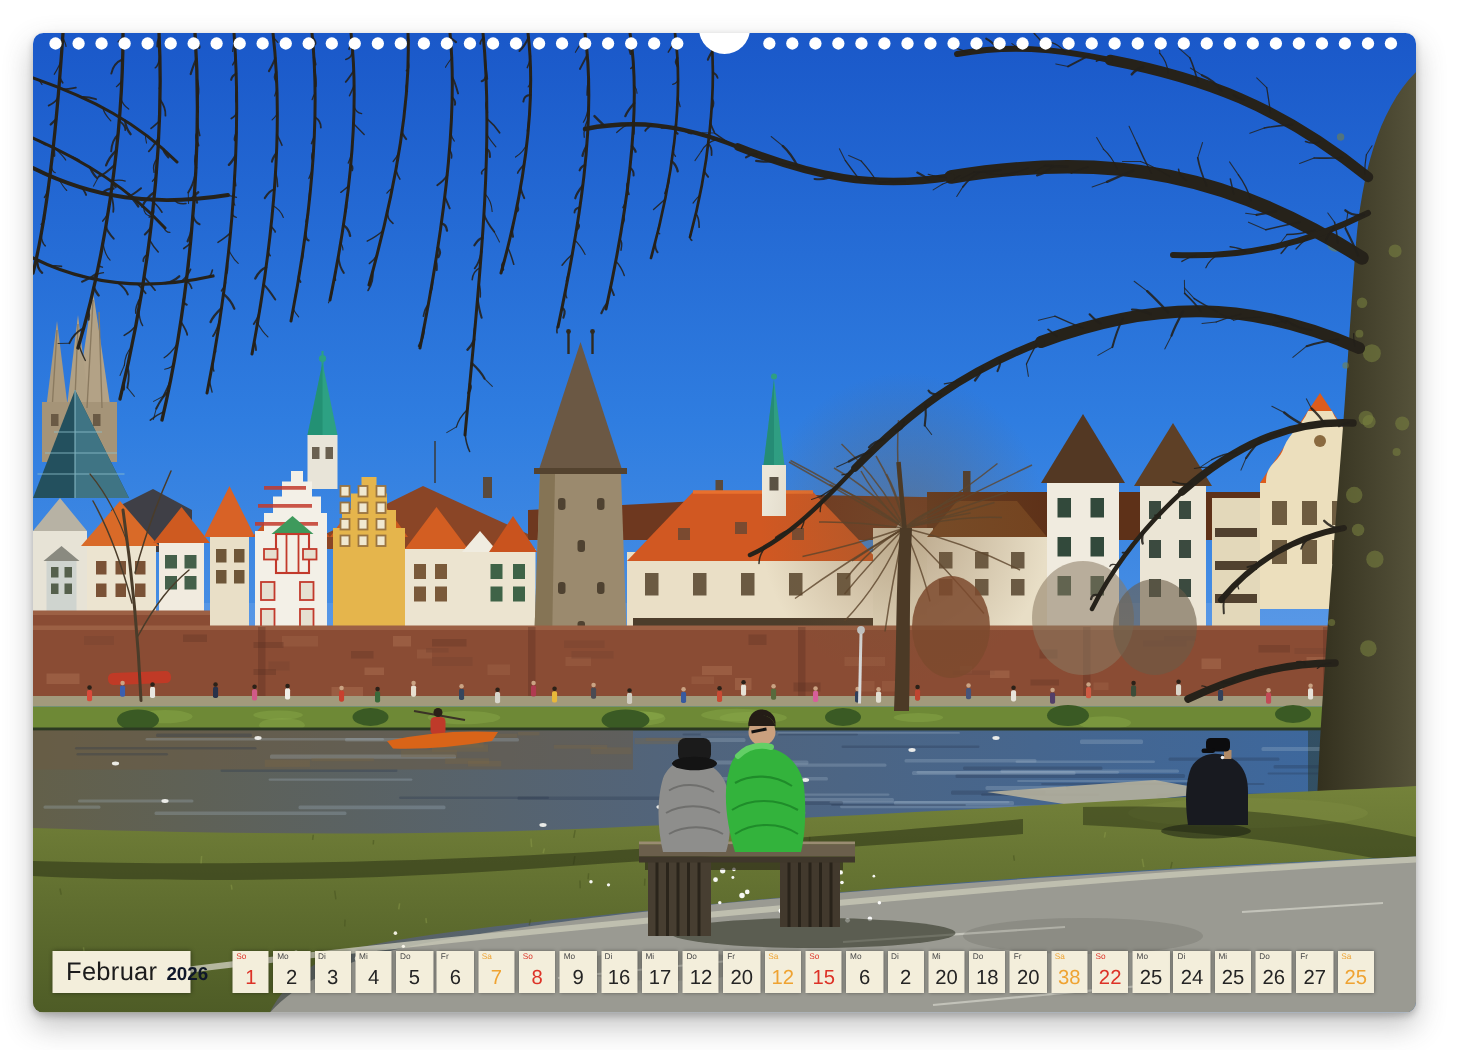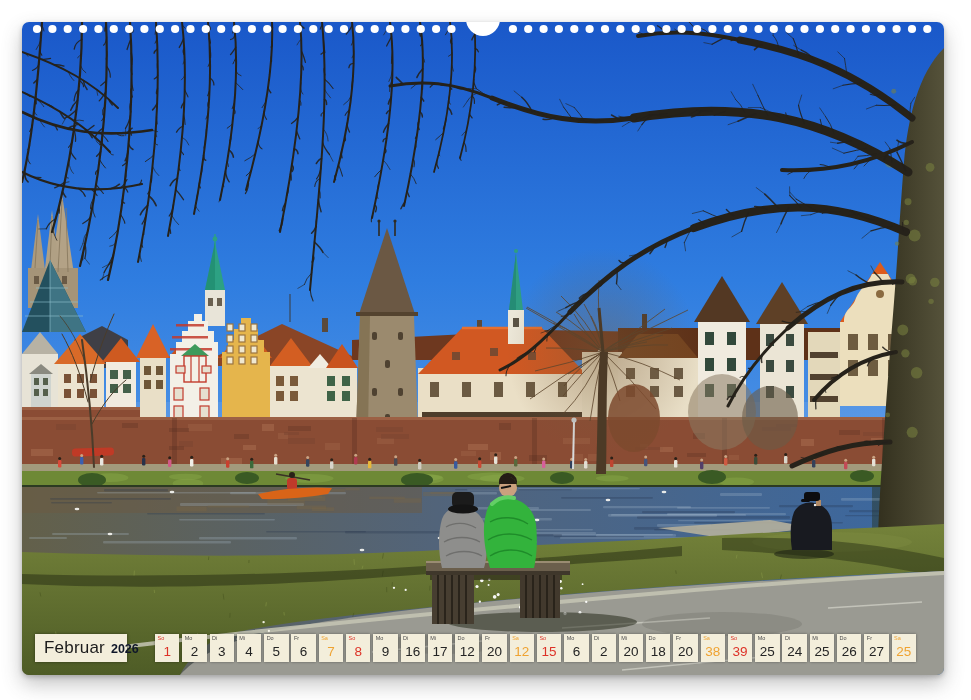--- a/index.html
+++ b/index.html
@@ -1377,21 +1377,21 @@
           <div class="cell ">
             <span class="wd">Fr</span>
             <span class="n">20</span>
           </div>
           <div class="cell sa">
             <span class="wd">Sa</span>
             <span class="n">38</span>
           </div>
           <div class="cell so">
             <span class="wd">So</span>
-            <span class="n">39</span>
+            <span class="n">22</span>
           </div>
           <div class="cell ">
             <span class="wd">Mo</span>
             <span class="n">25</span>
           </div>
           <div class="cell ">
             <span class="wd">Di</span>
             <span class="n">24</span>
           </div>
           <div class="cell ">

